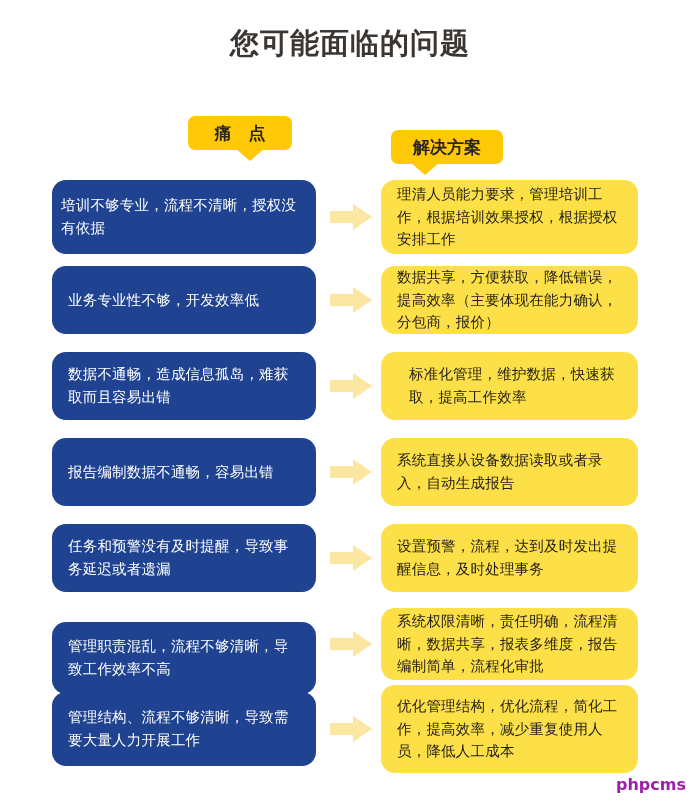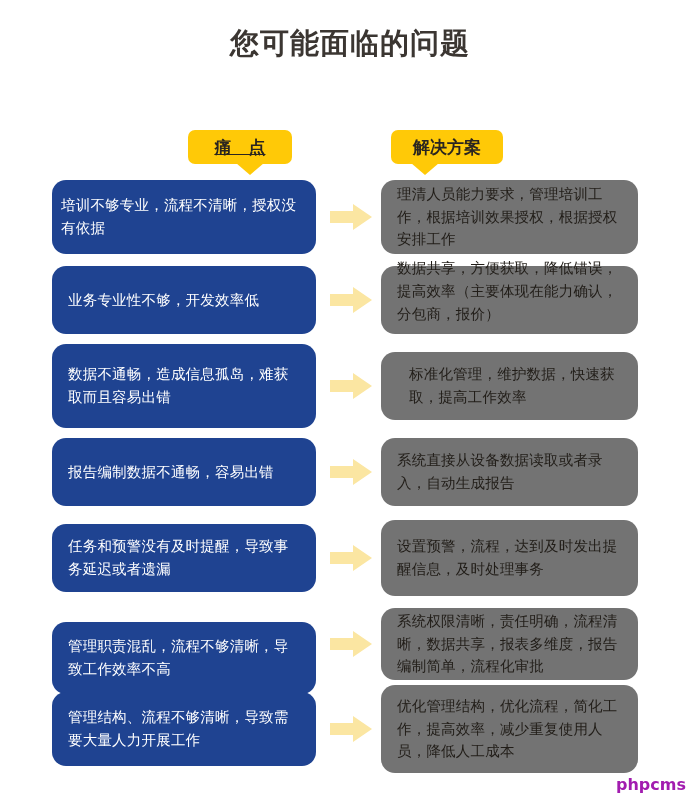--- a/index.html
+++ b/index.html
@@ -53,23 +53,22 @@
     position: absolute;
     bottom: -11px;
     width: 0;
     height: 0;
     border-left: 14px solid transparent;
     border-right: 14px solid transparent;
     border-top: 12px solid #FFC907;
   }
   #badge-pain {
     left: 188px;
-    top: 130px;
+    top: 116px;
     width: 104px;
-    text-decoration: underline;
   }
   #badge-pain .tail { left: 48px; }
   #badge-solution {
     left: 391px;
     top: 130px;
     width: 112px;
   }
   #badge-solution .tail { left: 20px; }
 
   
@@ -100,21 +99,21 @@
     position: absolute;
     left: 52px;
     width: 264px;
     background: #1F4391;
     color: #ffffff;
   }
   .solution-card {
     position: absolute;
     left: 381px;
     width: 257px;
-    background: #737373;
+    background: #fde047;
     color: #211d18;
   }
 
   
   .arrow {
     position: absolute;
     left: 330px;
     width: 42px;
     height: 26px;
   }
@@ -180,26 +179,26 @@
         </div>
       </div>
       <div class="row" style="top: 266px; height: 68px;">
         <div class="card pain-card" style="height: 68px;">
           <span class="card-text">业务专业性不够，开发效率低</span>
         </div>
         <div class="arrow" style="top: 21px;">
           <span class="shaft"></span>
           <span class="head"></span>
         </div>
-        <div class="card solution-card" style="height: 68px; align-items: flex-end;">
+        <div class="card solution-card" style="height: 68px;">
           <span class="card-text">数据共享，方便获取，降低错误，提高效率（主要体现在能力确认，分包商，报价）</span>
         </div>
       </div>
       <div class="row" style="top: 352px; height: 68px;">
-        <div class="card pain-card" style="height: 84px;">
+        <div class="card pain-card" style="height: 68px;">
           <span class="card-text">数据不通畅，造成信息孤岛，难获取而且容易出错</span>
         </div>
         <div class="arrow" style="top: 21px;">
           <span class="shaft"></span>
           <span class="head"></span>
         </div>
         <div class="card solution-card" style="height: 68px; padding-left: 28px;">
           <span class="card-text">标准化管理，维护数据，快速获取，提高工作效率</span>
         </div>
       </div>
@@ -216,21 +215,21 @@
         </div>
       </div>
       <div class="row" style="top: 524px; height: 68px;">
         <div class="card pain-card" style="height: 68px;">
           <span class="card-text">任务和预警没有及时提醒，导致事务延迟或者遗漏</span>
         </div>
         <div class="arrow" style="top: 21px;">
           <span class="shaft"></span>
           <span class="head"></span>
         </div>
-        <div class="card solution-card" style="height: 76px;">
+        <div class="card solution-card" style="height: 68px;">
           <span class="card-text">设置预警，流程，达到及时发出提醒信息，及时处理事务</span>
         </div>
       </div>
       <div class="row" style="top: 608px; height: 72px;">
         <div class="card pain-card" style="height: 72px; margin-top: 27px;">
           <span class="card-text">管理职责混乱，流程不够清晰，导致工作效率不高</span>
         </div>
         <div class="arrow" style="top: 23px;">
           <span class="shaft"></span>
           <span class="head"></span>

